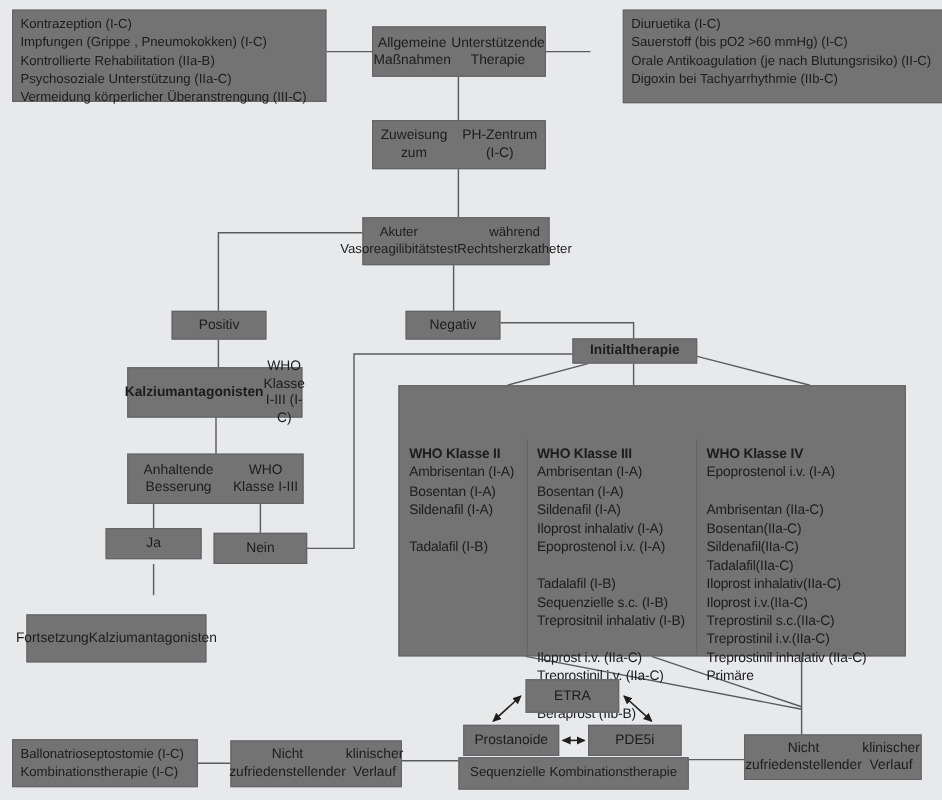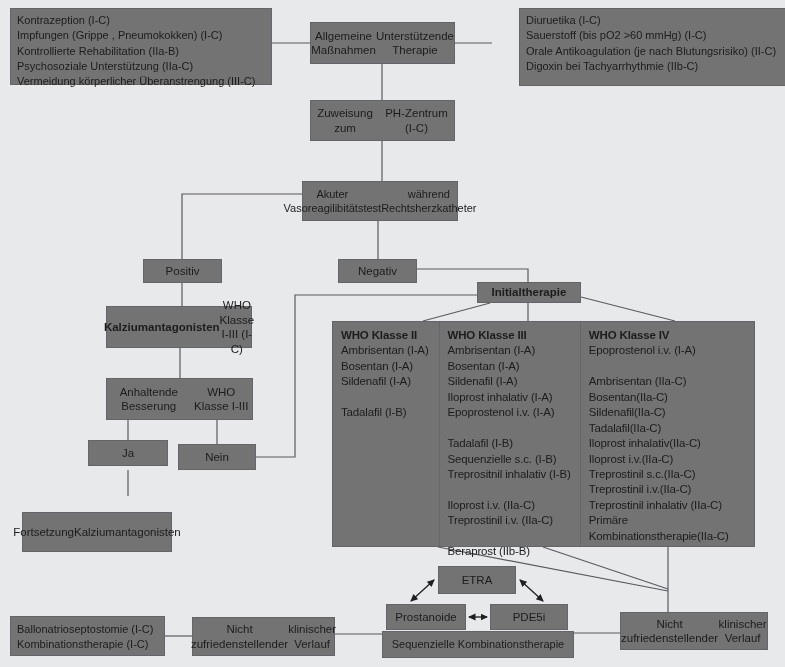--- a/index.html
+++ b/index.html
@@ -23,21 +23,21 @@
   .list{padding:4px 6px 0 6px;}
   .ll{height:15.3px;line-height:15.3px;font-size:11px;white-space:nowrap;}
   .center{
     display:flex;flex-direction:row;
     justify-content:center;align-items:center;
     text-align:center;font-size:11.5px;line-height:14.5px;
   }
   .tight{font-size:11px;}
   .bold{font-weight:bold;}
   .table{display:flex;flex-direction:row;padding:0;}
-  .col{padding:6px 0 0 8px;box-sizing:border-box;}
+  .col{padding:6px 0 0 8px;box-sizing:border-box;margin-top:44px;}
   .col.mid{border-left:1.4px solid #63656a;}
   .wl{height:15.45px;line-height:15.45px;font-size:11.5px;white-space:nowrap;letter-spacing:-0.15px;}
 </style>
 </head>
 <body>
 
 <div id="canvas">
 
   <svg class="wires" width="785" height="667" viewBox="0 0 785 667">
     <defs>
@@ -174,21 +174,20 @@
       <div class="wl">Ambrisentan (IIa-C)</div>
       <div class="wl">Bosentan(IIa-C)</div>
       <div class="wl">Sildenafil(IIa-C)</div>
       <div class="wl">Tadalafil(IIa-C)</div>
       <div class="wl">Iloprost inhalativ(IIa-C)</div>
       <div class="wl">Iloprost i.v.(IIa-C)</div>
       <div class="wl">Treprostinil s.c.(IIa-C)</div>
       <div class="wl">Treprostinil i.v.(IIa-C)</div>
       <div class="wl">Treprostinil inhalativ (IIa-C)</div>
       <div class="wl">Primäre</div>
-      <div class="wl">Kombinationstherapie(IIa-C)</div>
     </div>
   </div>
 
   <div class="box center" style="left:438px;top:566px;width:78px;height:28px">
     <div>ETRA</div>
   </div>
 
   <div class="box center" style="left:386px;top:604px;width:80px;height:26px">
     <div>Prostanoide</div>
   </div>

